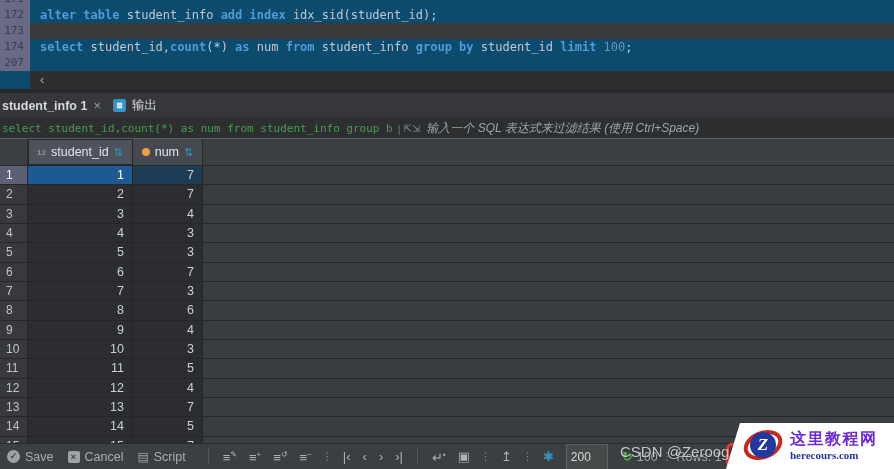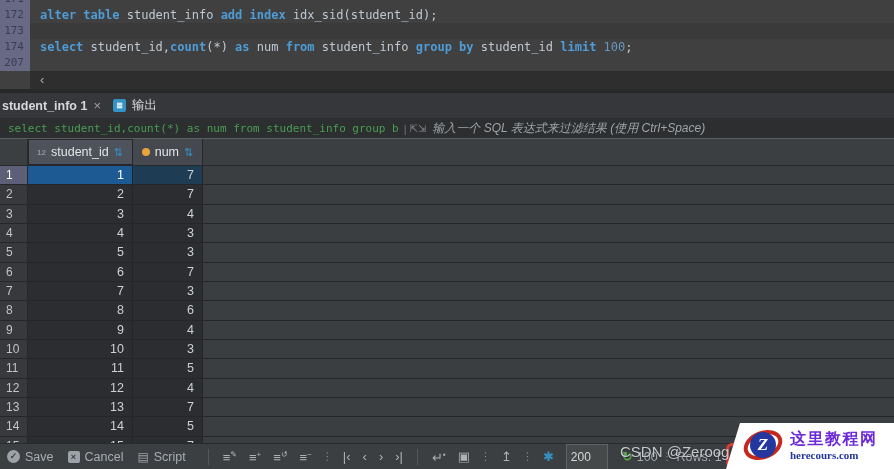--- a/index.html
+++ b/index.html
@@ -1,21 +1,21 @@
 <!DOCTYPE html>
 <html><head>
 <meta charset="utf-8">
 <style>
   * { margin:0; padding:0; box-sizing:border-box; }
   body { background:#1e1e1e; font-family:"Liberation Sans", sans-serif; }
   .app { position:relative; width:894px; height:469px; background:#2e2e2e; overflow:hidden;
          font-family:"Liberation Sans", sans-serif; }
 
   
-  .editor { position:relative; height:93px; background:#404040; overflow:hidden; }
+  .editor { position:relative; height:93px; background:#0c4a6e; overflow:hidden; }
   .editor-lines { position:absolute; top:-9px; left:0; width:100%; }
   .eline { display:flex; height:16px; }
   .eline .gut { width:30px; background:#686a85; color:#3a3c52; text-align:right;
                 padding-right:6px; font:11px/16px "DejaVu Sans Mono", monospace; flex:0 0 30px; }
   .eline .code { flex:1; padding-left:10px; font:12px/16px "DejaVu Sans Mono", monospace;
                  color:#bfc8d2; white-space:pre; }
   .eline.hl .code { background:#3a3a3a; }
   .t-kw { color:#4f9cd6; font-weight:bold; }
   .t-num { color:#6897bb; }
   .editor-hscroll { position:absolute; left:30px; right:0; top:71px; height:18px;
@@ -27,21 +27,21 @@
   .tabbar { height:26px; background:#35373a; display:flex; align-items:center; color:#d6d8da;
             font-size:12.5px; border-bottom:1px solid #2a2b2d; }
   .tab { display:flex; align-items:center; gap:6px; padding:0 10px 0 2px; height:100%; cursor:default; }
   .tab.active { font-weight:bold; }
   .tab-close { color:#9aa0a6; font-size:13px; font-weight:normal; }
   .tab .doc-icon { width:13px; height:13px; background:#3592c4; border-radius:2px; color:#fff;
                    font-size:8px; line-height:13px; text-align:center; font-weight:bold; }
 
   
   .filterbar { height:20px; background:#2c2e30; border-bottom:1px solid #5c5f61;
-               display:flex; align-items:center; padding-left:8px; overflow:hidden; }
+               display:flex; align-items:center; padding-left:2px; overflow:hidden; }
   .filter-query { color:#4a9e53; font:11px "DejaVu Sans Mono", monospace; white-space:nowrap; }
   .filter-sep { color:#6f7478; margin:0 3px 0 5px; font-size:11px; }
   .expand-icon { color:#8a9096; font-size:10px; margin-right:6px; }
   .filter-hint { color:#9fa4a8; font-style:italic; font-size:12px; white-space:nowrap; }
 
   
   .grid-header { height:27px; display:flex; background:#3c3f41; border-bottom:1px solid #26282a; }
   .gh-corner { flex:0 0 28px; background:#3c3f41; border-right:1px solid #2a2c2e; }
   .gh-col { display:flex; align-items:center; justify-content:center; gap:5px;
             color:#e2e4e6; font-size:12.5px; border-right:1px solid #26282a; }

